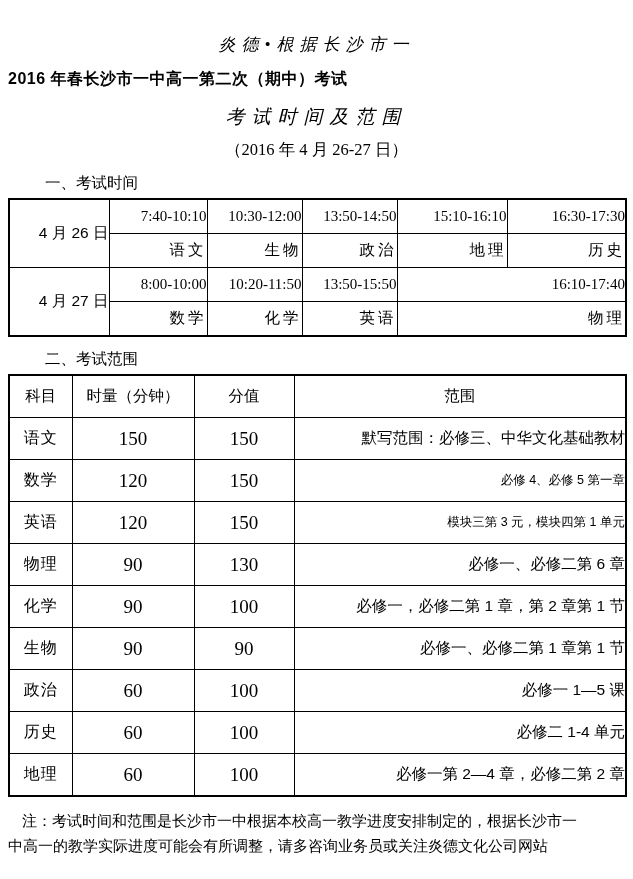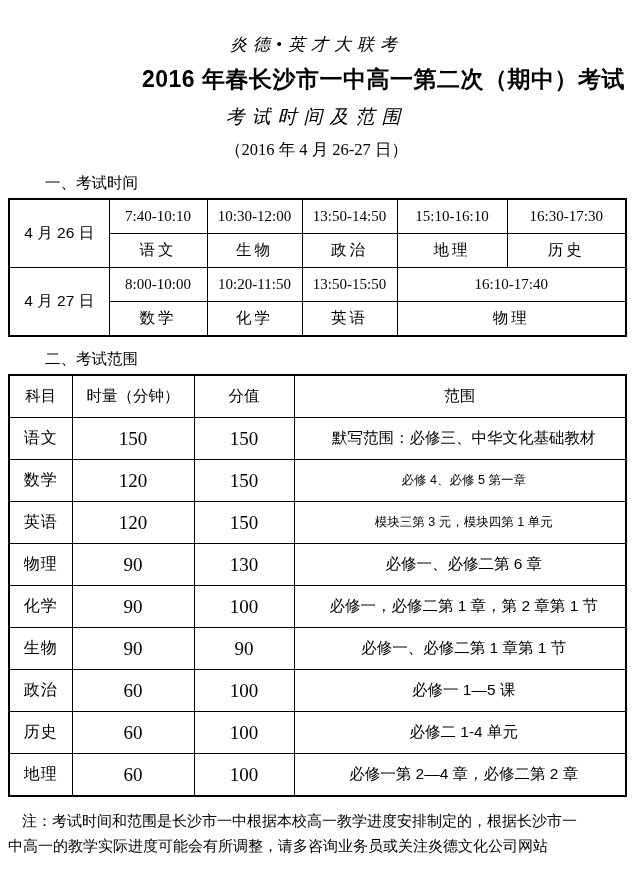--- a/index.html
+++ b/index.html
@@ -12,22 +12,22 @@
   .page { box-sizing: border-box; padding: 35px 8px 0 8px; }
 
   .brand {
     text-align: center;
     font-family: "Liberation Serif", serif;
     font-style: italic;
     font-size: 17px; letter-spacing: 6px;
     line-height: 20px;
   }
   .title {
-    text-align: right;
-    font-size: 23px; font-weight: bold;
+    text-align: left;
+    font-size: 16px; font-weight: bold;
     margin: 9px 0 0 0; line-height: 30px;
     letter-spacing: 0.5px;
     font-family: "Liberation Sans", sans-serif;
   }
   .subtitle {
     text-align: center;
     font-family: "Liberation Serif", serif;
     font-style: italic;
     font-size: 19px; letter-spacing: 7px;
     margin-top: 12px; line-height: 22px;
@@ -42,42 +42,42 @@
     margin: 12px 0 6px 37px;
   }
 
   table {
     border-collapse: collapse;
     width: 617px; table-layout: fixed;
     border: 2px solid #000;
   }
   td, th { border: 1.5px solid #000; padding: 0; font-weight: normal; }
 
-  .t1 td { text-align: center; height: 33px; }
+  .t1 td { text-align: right; height: 33px; }
   .t1 .time { font-family: "Liberation Serif", serif; font-size: 15px; }
   .t1 .sub  { font-size: 15.5px; letter-spacing: 3px; }
   .t1 .date { font-size: 15.5px; }
 
   .t2 td, .t2 th { height: 41px; }
   .t2 th { font-size: 15.5px; text-align: center; }
   .t2 .subj { text-align: center; font-size: 16px; letter-spacing: 1px; }
   .t2 .num  { text-align: center; font-family: "Liberation Serif", serif; font-size: 19px; }
-  .t2 .scope { text-align: center; padding-left: 8px; font-size: 15.5px; }
+  .t2 .scope { text-align: right; padding-left: 8px; font-size: 15.5px; }
   .t2 .scope.small { font-size: 12.5px; }
 
   .note { margin-top: 11px; font-size: 15px; line-height: 25px; }
   .note .indent { text-indent: 14px; }
   .note .url { font-family: "Liberation Serif", serif; }
 </style>
 </head>
 <body>
 
 <div class="page">
 
-  <div class="brand">炎德•英才大联考</div>
+  <div class="brand">炎德•根据长沙市一</div>
   <h1 class="title">2016 年春长沙市一中高一第二次（期中）考试</h1>
   <div class="subtitle">考试时间及范围</div>
   <div class="dateline">（2016 年 4 月 26-27 日）</div>
 
   <div class="sec-heading">一、考试时间</div>
 
   <table class="t1">
     <colgroup>
       <col style="width:100px">
         <col style="width:98px">

